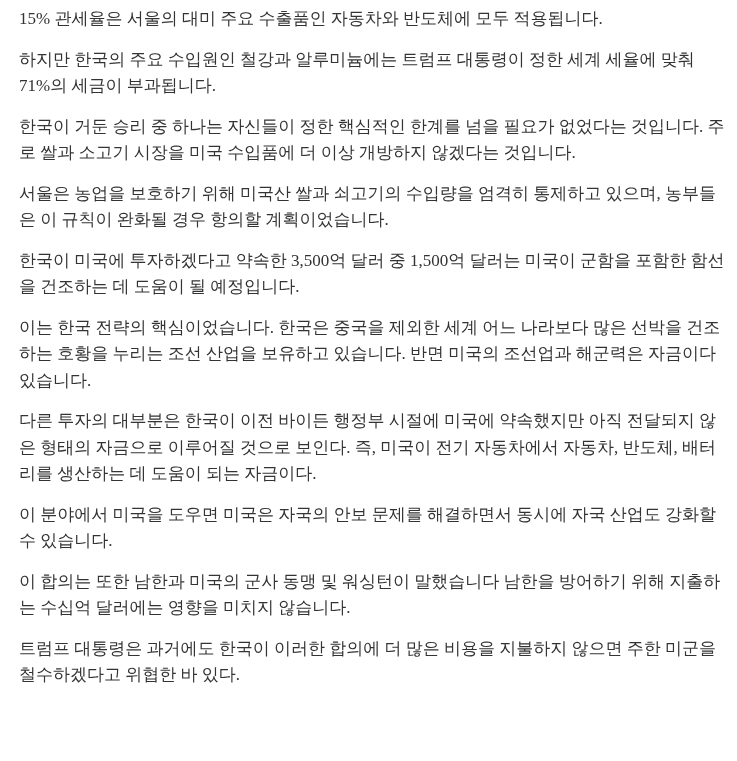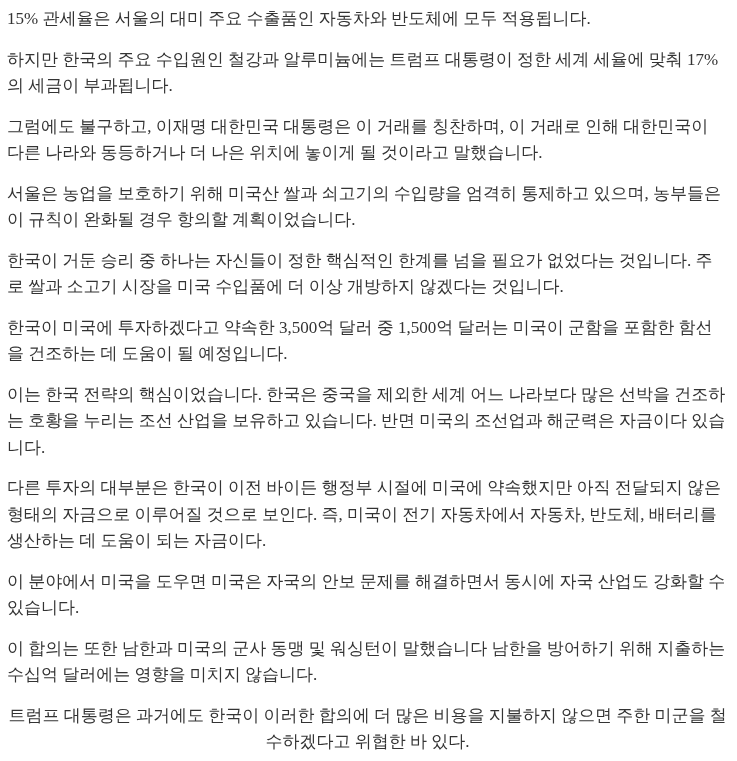--- a/index.html
+++ b/index.html
@@ -16,35 +16,33 @@
   }
   .article-body {
     padding: 6px 9px 8px 7px;
     font-size: 17px;
     line-height: 26.5px;
     text-align: left;
     word-break: normal;
     overflow-wrap: break-word;
   }
   .article-body p {
-    margin: 0 0 14px 0;
+    margin: 0 0 14px 12px;
   }
   .article-body p:last-child {
     margin-bottom: 0;
-    text-align: center;
   }
 </style>
 </head>
 <body>
 
 <main class="article-body">
   <p>15% 관세율은 서울의 대미 주요 수출품인 자동차와 반도체에 모두 적용됩니다.</p>
-  <p>하지만 한국의 주요 수입원인 철강과 알루미늄에는 트럼프 대통령이 정한 세계 세율에 맞춰 17%의 세금이 부과됩니다.</p>
-  <p>그럼에도 불구하고, 이재명 대한민국 대통령은 이 거래를 칭찬하며, 이 거래로 인해 대한민국이 다른 나라와 동등하거나 더 나은 위치에 놓이게 될 것이라고 말했습니다.</p>
+  <p>하지만 한국의 주요 수입원인 철강과 알루미늄에는 트럼프 대통령이 정한 세계 세율에 맞춰 71%의 세금이 부과됩니다.</p>
+  <p>한국이 거둔 승리 중 하나는 자신들이 정한 핵심적인 한계를 넘을 필요가 없었다는 것입니다. 주로 쌀과 소고기 시장을 미국 수입품에 더 이상 개방하지 않겠다는 것입니다.</p>
   <p>서울은 농업을 보호하기 위해 미국산 쌀과 쇠고기의 수입량을 엄격히 통제하고 있으며, 농부들은 이 규칙이 완화될 경우 항의할 계획이었습니다.</p>
-  <p>한국이 거둔 승리 중 하나는 자신들이 정한 핵심적인 한계를 넘을 필요가 없었다는 것입니다. 주로 쌀과 소고기 시장을 미국 수입품에 더 이상 개방하지 않겠다는 것입니다.</p>
   <p>한국이 미국에 투자하겠다고 약속한 3,500억 달러 중 1,500억 달러는 미국이 군함을 포함한 함선을 건조하는 데 도움이 될 예정입니다.</p>
   <p>이는 한국 전략의 핵심이었습니다. 한국은 중국을 제외한 세계 어느 나라보다 많은 선박을 건조하는 호황을 누리는 조선 산업을 보유하고 있습니다. 반면 미국의 조선업과 해군력은 자금이다 있습니다.</p>
   <p>다른 투자의 대부분은 한국이 이전 바이든 행정부 시절에 미국에 약속했지만 아직 전달되지 않은 형태의 자금으로 이루어질 것으로 보인다. 즉, 미국이 전기 자동차에서 자동차, 반도체, 배터리를 생산하는 데 도움이 되는 자금이다.</p>
   <p>이 분야에서 미국을 도우면 미국은 자국의 안보 문제를 해결하면서 동시에 자국 산업도 강화할 수 있습니다.</p>
   <p>이 합의는 또한 남한과 미국의 군사 동맹 및 워싱턴이 말했습니다 남한을 방어하기 위해 지출하는 수십억 달러에는 영향을 미치지 않습니다.</p>
   <p>트럼프 대통령은 과거에도 한국이 이러한 합의에 더 많은 비용을 지불하지 않으면 주한 미군을 철수하겠다고 위협한 바 있다.</p>
 </main>
 
 </body></html>

